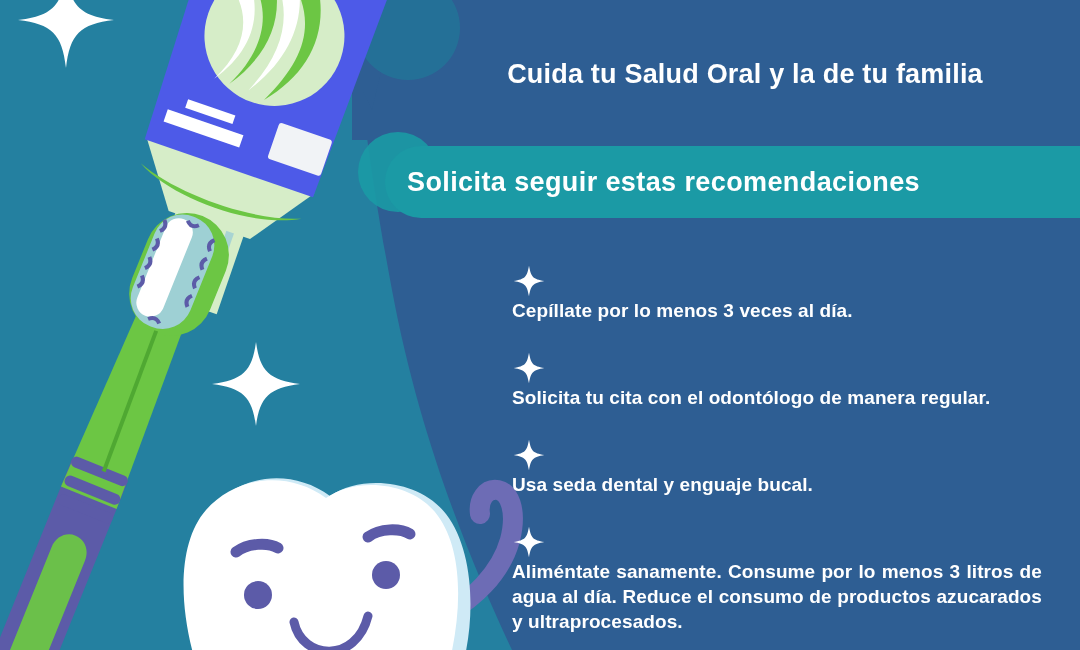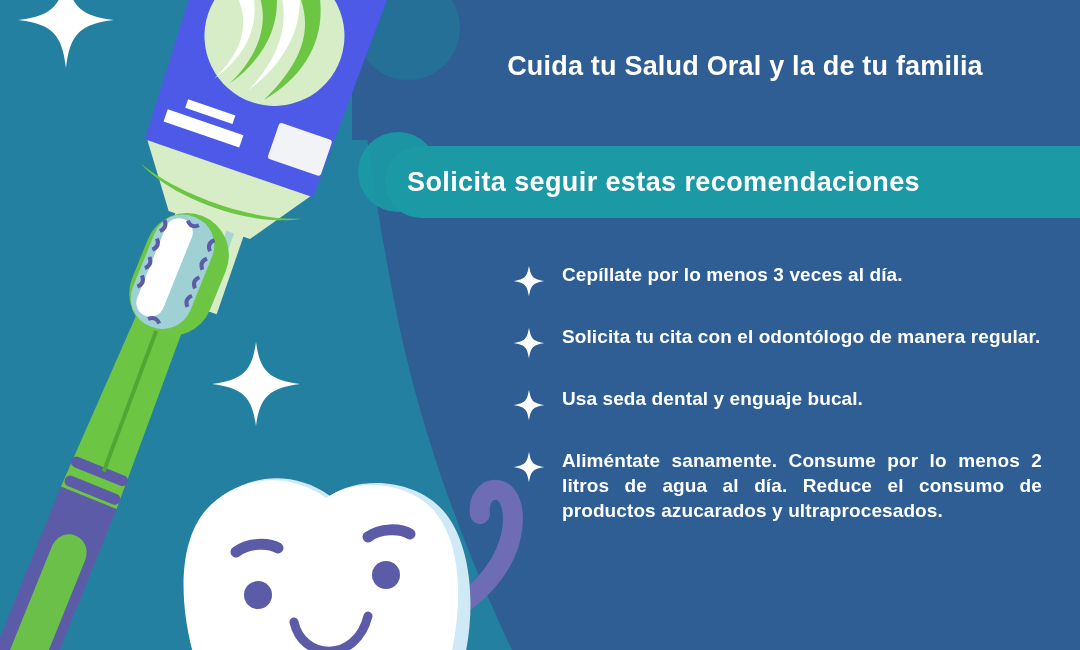--- a/index.html
+++ b/index.html
@@ -15,21 +15,21 @@
     height:650px;
     overflow:hidden;
     background:#2e5e93;
   }
   .layer { position:absolute; inset:0; }
   svg.layer { display:block; }
 
   
   .title {
     position:absolute;
-    left:430px; top:50px;
+    left:430px; top:58px;
     width:630px;
     text-align:center;
     color:#ffffff;
     font-size:27px;
     font-weight:bold;
     letter-spacing:.2px;
     line-height:1.2;
   }
   .banner {
     position:absolute;
@@ -52,20 +52,21 @@
 
   .bullets {
     position:absolute;
     left:512px; top:262px;
     width:530px;
   }
   .bullet {
     display:flex;
     align-items:flex-start;
     margin-bottom:26px;
+    flex-direction:column;
   }
   .bullet-star {
     flex:0 0 auto;
     width:34px;
     height:34px;
     margin-right:16px;
     margin-top:2px;
   }
   .bullet-text {
     color:#ffffff;
@@ -234,17 +235,17 @@
       <svg class="bullet-star" viewBox="0 0 40 40">
         <path d="M20,2 C22.5,15.5 24.5,17.5 38,20 C24.5,22.5 22.5,24.5 20,38 C17.5,24.5 15.5,22.5 2,20 C15.5,17.5 17.5,15.5 20,2 Z" fill="#ffffff"></path>
       </svg>
       <div class="bullet-text single">Usa seda dental y enguaje bucal.</div>
     </div>
 
     <div class="bullet">
       <svg class="bullet-star" viewBox="0 0 40 40">
         <path d="M20,2 C22.5,15.5 24.5,17.5 38,20 C24.5,22.5 22.5,24.5 20,38 C17.5,24.5 15.5,22.5 2,20 C15.5,17.5 17.5,15.5 20,2 Z" fill="#ffffff"></path>
       </svg>
-      <div class="bullet-text">Aliméntate sanamente. Consume por lo menos 2 litros de agua al día. Reduce el consumo de productos azucarados y ultraprocesados.</div>
+      <div class="bullet-text">Aliméntate sanamente. Consume por lo menos 3 litros de agua al día. Reduce el consumo de productos azucarados y ultraprocesados.</div>
     </div>
 
   </div>
 </div>
 
 </body></html>

